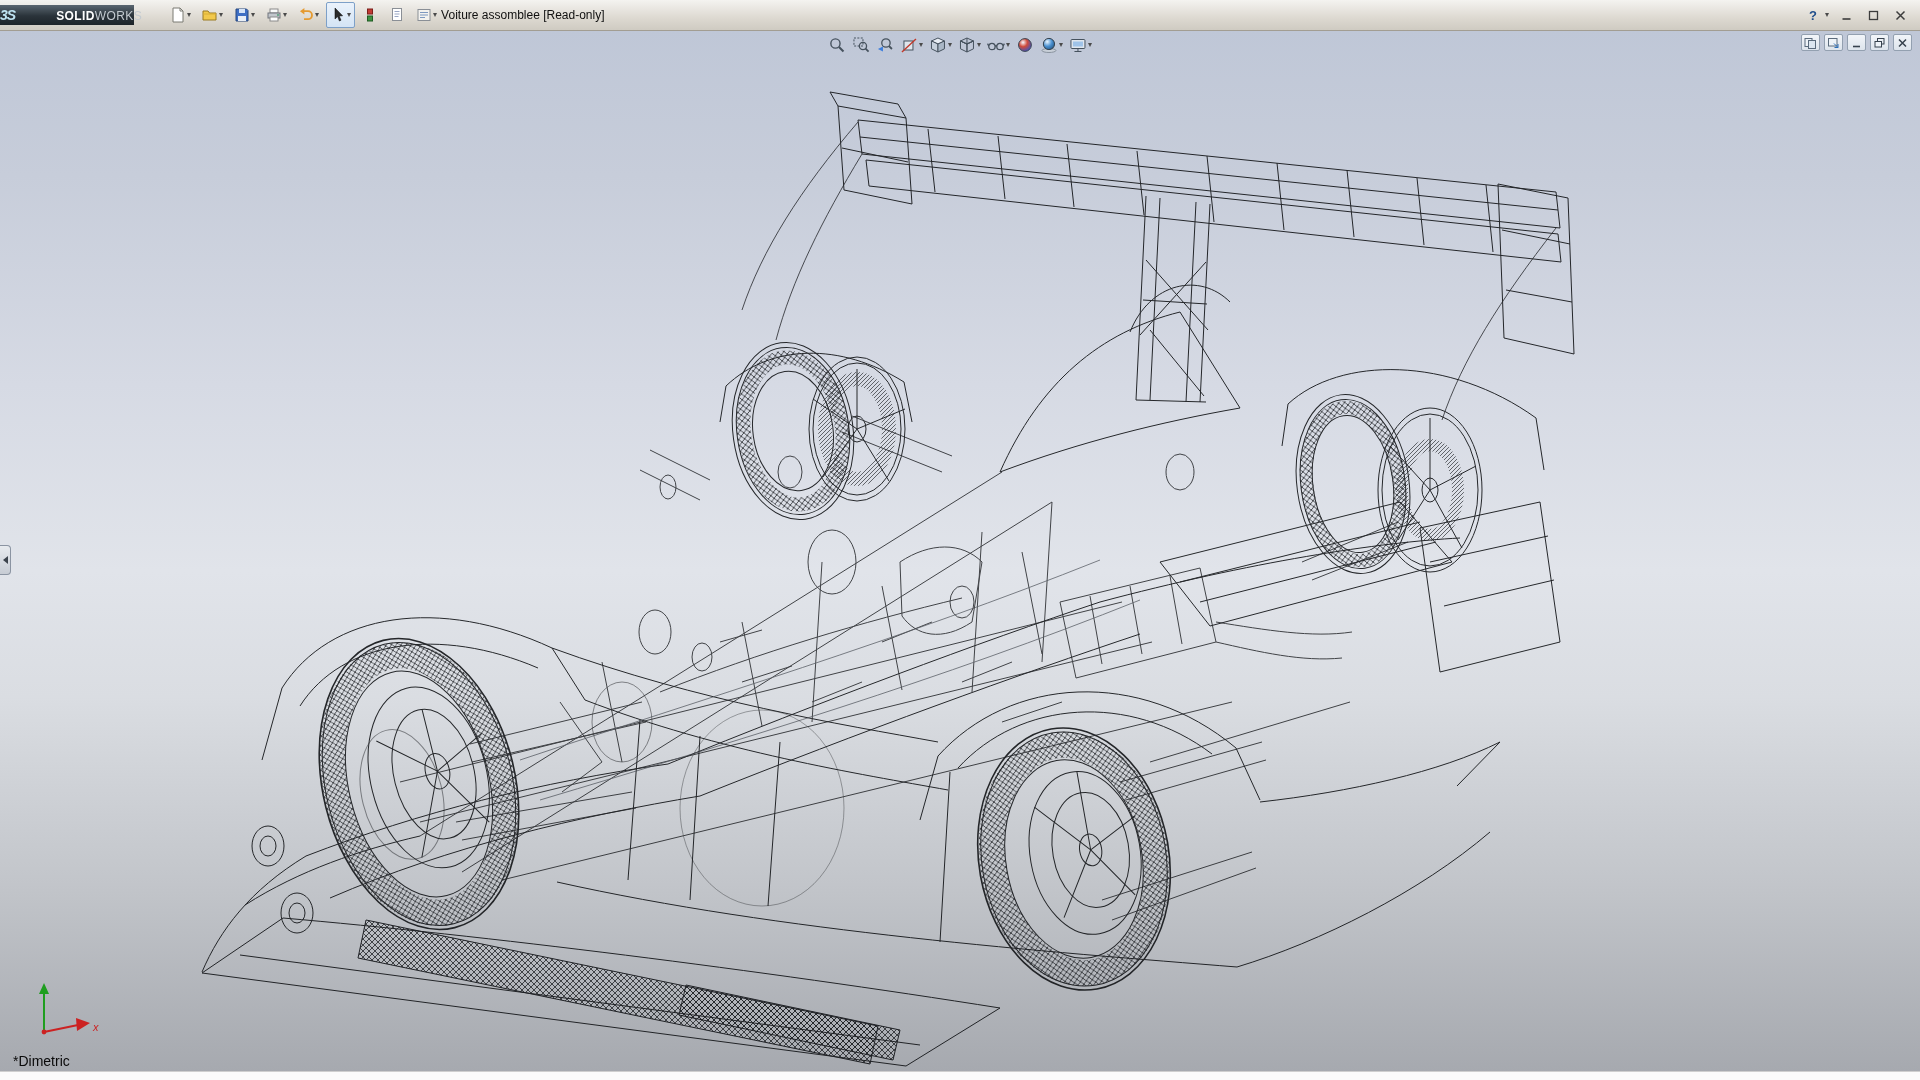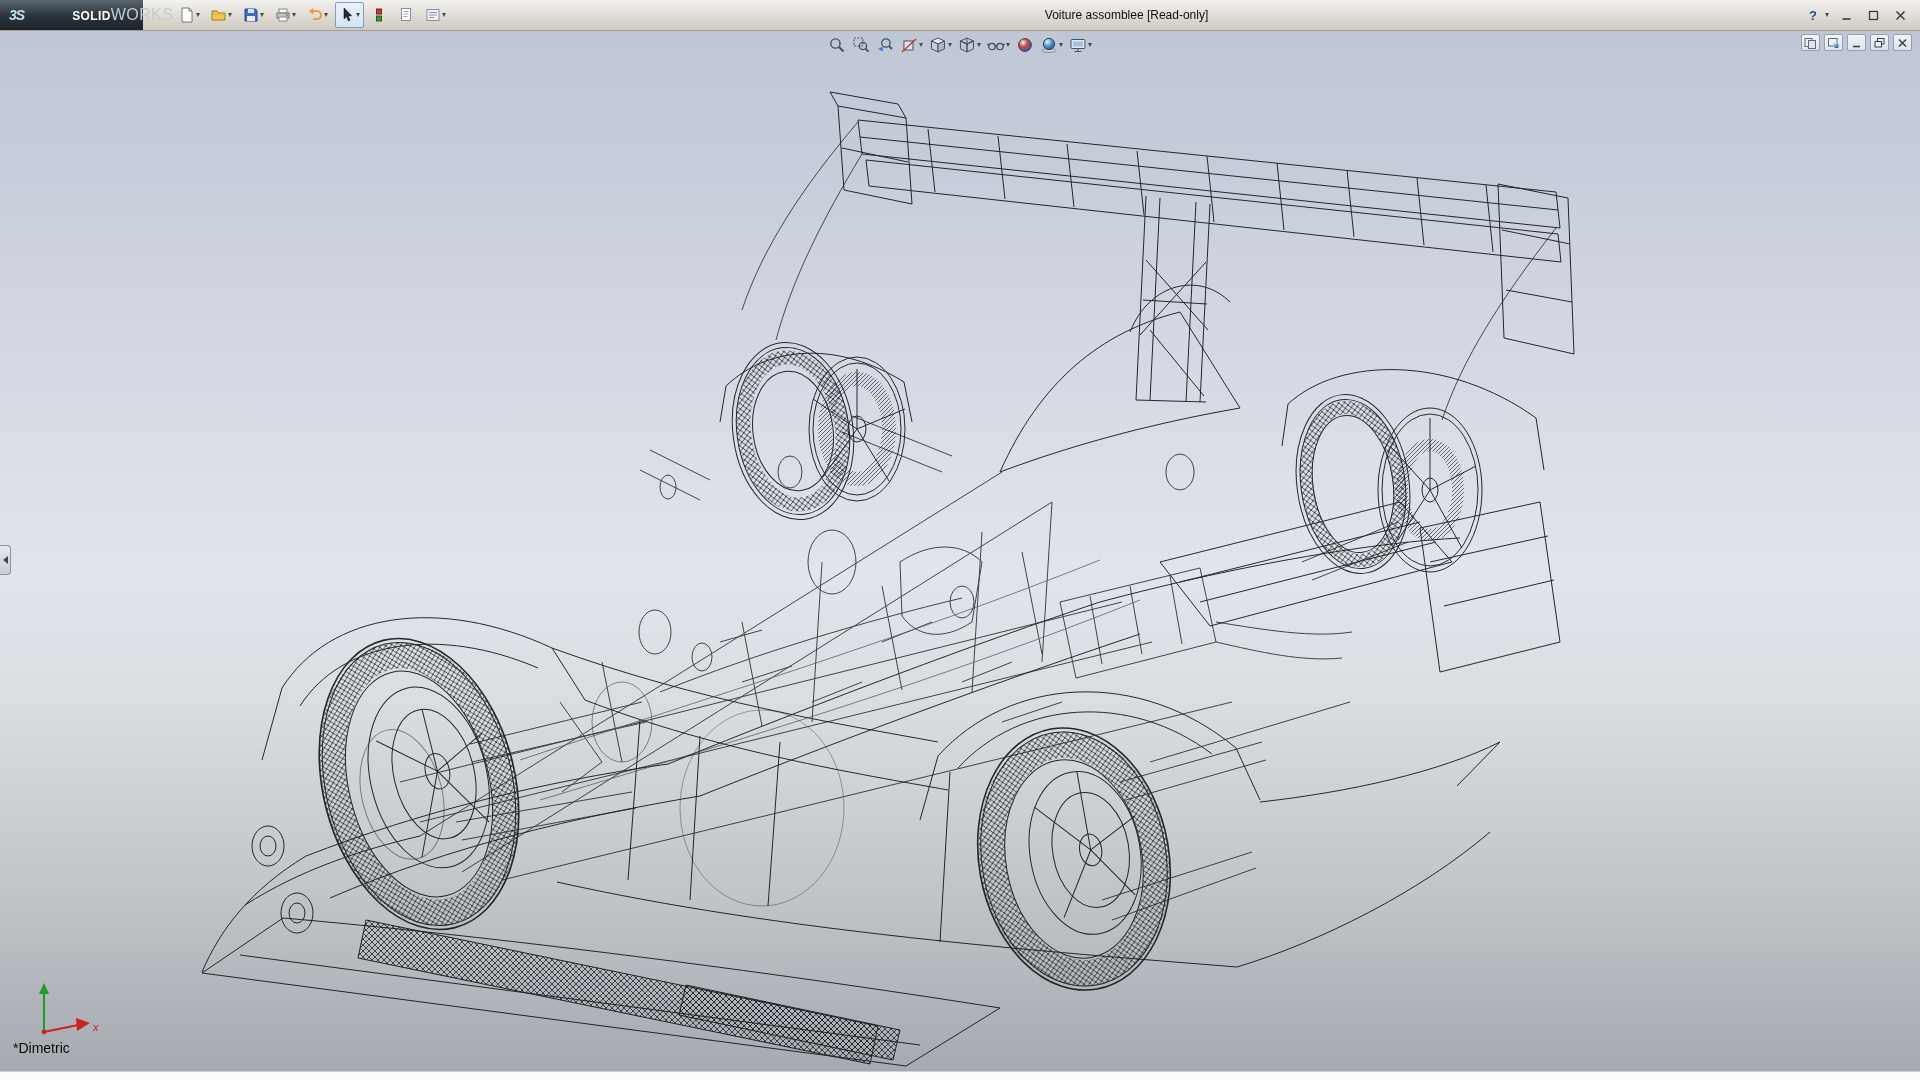--- a/index.html
+++ b/index.html
@@ -3,30 +3,30 @@
 <meta charset="utf-8">
 <style>
   html,body{margin:0;padding:0;}
   body{width:1920px;height:1080px;position:relative;overflow:hidden;
        font-family:"Liberation Sans",sans-serif;background:#d6d2c9;
        -webkit-user-select:none;user-select:none;}
 
   
   .titlebar{position:absolute;top:0;left:0;right:0;height:30px;display:flex;align-items:center;
             background:linear-gradient(#f4f3f0,#ddd9d1 60%,#cfcbc2);border-bottom:1px solid #a29d92;z-index:30;}
-  .logo{height:30px;width:134px;flex:0 0 auto;background:linear-gradient(#5a6670,#2a333a 55%,#1d2429);
-        display:flex;align-items:center;padding-left:9px;gap:12px;color:#fff;}
+  .logo{height:20px;width:134px;flex:0 0 auto;background:linear-gradient(#5a6670,#2a333a 55%,#1d2429);
+        display:flex;align-items:center;gap:5px;color:#fff;}
   .logo .mark{font-style:italic;font-weight:bold;font-size:14px;color:#bfe3f2;letter-spacing:-1px;}
   .logo .solid{font-weight:bold;font-size:12px;letter-spacing:.4px;color:#ffffff;margin-left:36px;}
-  .logo .works{font-weight:normal;font-size:16px;letter-spacing:.4px;color:#c3cad0;}
+  .logo .works{font-weight:normal;font-size:12px;letter-spacing:.4px;color:#c3cad0;}
   .maintb{display:flex;align-items:center;margin-left:32px;gap:3px;}
   .tbtn{display:flex;align-items:center;height:24px;padding:0 3px;border:1px solid transparent;border-radius:2px;cursor:default;}
   .tbtn.pressed{border:1px solid #7da0c8;background:linear-gradient(#eaf2fb,#d4e4f5);}
   .dd{font-size:8px;color:#4a4a4a;margin-left:1px;line-height:1;}
-  .wtitle{flex:1;text-align:center;font-size:12px;color:#101010;white-space:nowrap;overflow:hidden;}
+  .wtitle{flex:1;text-align:left;font-size:12px;color:#101010;white-space:nowrap;overflow:hidden;}
   .winctl{display:flex;align-items:center;gap:7px;padding:0 10px 0 6px;flex:0 0 auto;}
   .help{font-size:13px;font-weight:bold;color:#1f4e8c;}
   .wbtn{display:flex;align-items:center;justify-content:center;width:20px;height:18px;}
 
   
   .viewport{position:absolute;top:30px;bottom:8px;left:0;right:0;overflow:hidden;
     background:linear-gradient(180deg,#bfc7d7 0%,#c7cdda 14%,#d6dae4 34%,#e1e4ea 52%,#dadde2 64%,#c2c5ca 82%,#a6a9af 100%);}
   svg.model{position:absolute;left:0;top:0;width:1920px;height:1042px;display:block;}
 
   
@@ -37,21 +37,21 @@
   .docctl{position:absolute;top:4px;right:8px;display:flex;gap:4px;z-index:10;}
   .dbtn{width:17px;height:15px;display:flex;align-items:center;justify-content:center;
         background:linear-gradient(#f2f5f9,#dde4ec);border:1px solid #93a0b0;border-radius:2px;}
 
   
   .collapse-tab{position:absolute;left:0;top:515px;width:10px;height:28px;background:linear-gradient(#e8ebef,#c7ccd4);
         border:1px solid #8b94a2;border-left:none;border-radius:0 4px 4px 0;display:flex;align-items:center;justify-content:center;z-index:10;}
   .collapse-tab .tri{width:0;height:0;border-top:4px solid transparent;border-bottom:4px solid transparent;border-right:5px solid #3c434c;}
 
   .triad{position:absolute;left:28px;bottom:26px;z-index:10;}
-  .viewlabel{position:absolute;left:13px;bottom:16px;font-size:14px;color:#0a0a0a;z-index:10;}
+  .viewlabel{position:absolute;left:13px;bottom:3px;font-size:14px;color:#0a0a0a;z-index:10;}
 
   .statusstrip{position:absolute;left:0;right:0;bottom:0;height:8px;background:#fbfbfb;border-top:1px solid #cfcfcf;z-index:30;}
 </style>
 </head>
 <body>
 
 <div class="app">
 
   <div class="titlebar">
     <div class="logo">

